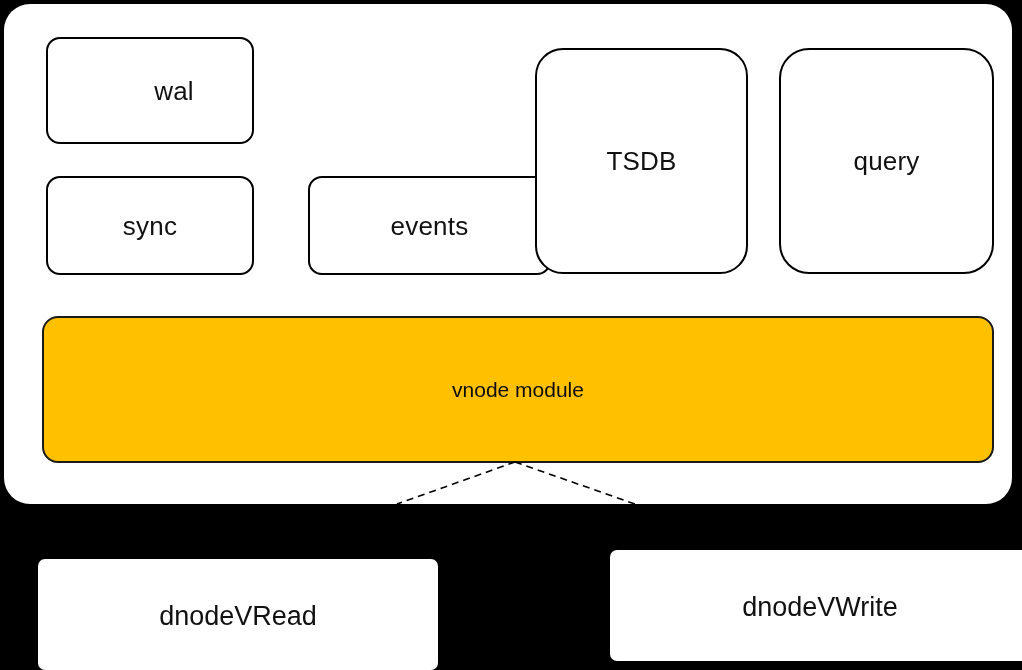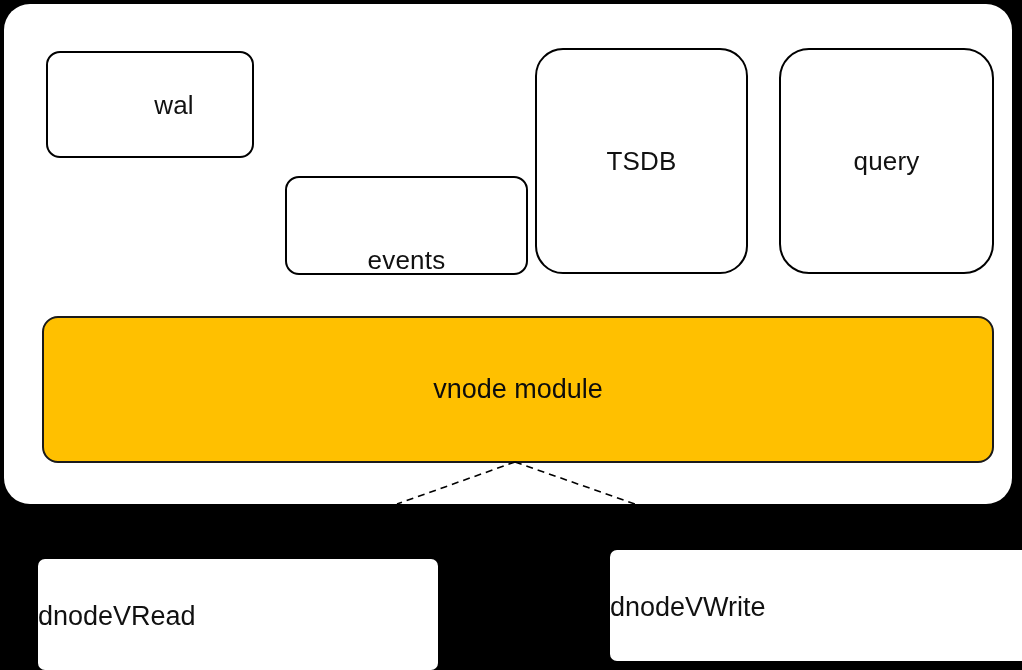--- a/index.html
+++ b/index.html
@@ -41,44 +41,44 @@
   }
   .module-label {
     font-size: 26px;
     color: #111111;
     line-height: 1;
     letter-spacing: 0.2px;
     white-space: nowrap;
   }
 
   
-  .box-wal    { left: 42px;  top: 47px;  width: 208px; height: 107px; padding-left: 48px; }
+  .box-wal    { left: 42px;  top: 33px;  width: 208px; height: 107px; padding-left: 48px; }
   .box-cq     { left: 292px; top: 41px;  width: 208px; height: 107px; }
   .box-sync   { left: 42px;  top: 172px; width: 208px; height: 99px;  }
-  .box-events { left: 281px; top: 172px; width: 243px; height: 99px; align-items: flex-end;  }
+  .box-events { left: 304px; top: 172px; width: 243px; height: 99px;  }
   .box-tsdb   { left: 531px; top: 44px;  width: 213px; height: 226px; border-radius: 28px; }
   .box-query  { left: 775px; top: 44px;  width: 215px; height: 226px; border-radius: 30px; }
 
   
   .vnode-module-bar {
     position: absolute;
     left: 38px;
     top: 312px;
     width: 952px;
     height: 147px;
     background: #FFC000;
     border: 2px solid #1a1a1a;
     border-radius: 16px;
     box-sizing: border-box;
     display: flex;
     align-items: center;
     justify-content: center;
   }
   .vnode-module-label {
-    font-size: 27px;
+    font-size: 21px;
     color: #0d0d0d;
     line-height: 1;
     white-space: nowrap;
   }
 
   
   .connector-layer {
     position: absolute;
     left: 0;
     top: 0;
@@ -88,20 +88,21 @@
   }
 
   
   .dnode-box {
     position: absolute;
     background: #ffffff;
     border-radius: 7px;
     box-sizing: border-box;
     display: flex;
     align-items: flex-start;
+    justify-content: center;
   }
   .dnode-box-read  { left: 38px;  top: 559px; width: 400px; height: 111px; }
   .dnode-box-write { left: 610px; top: 550px; width: 420px; height: 111px; }
   .dnode-label {
     font-size: 27px;
     color: #111111;
     line-height: 1;
     white-space: nowrap;
     margin-top: 44px;
   }
@@ -111,20 +112,23 @@
 
 <div id="canvas">
 
   <div class="vnode-container">
 
     <div class="module-box box-wal">
       <span class="module-label">wal</span>
     </div>
 
 
+    <div class="module-box box-sync">
+      <span class="module-label">sync</span>
+    </div>
 
     <div class="module-box box-events">
       <span class="module-label">events</span>
     </div>
 
     <div class="module-box box-tsdb">
       <span class="module-label">TSDB</span>
     </div>
 
     <div class="module-box box-query">

